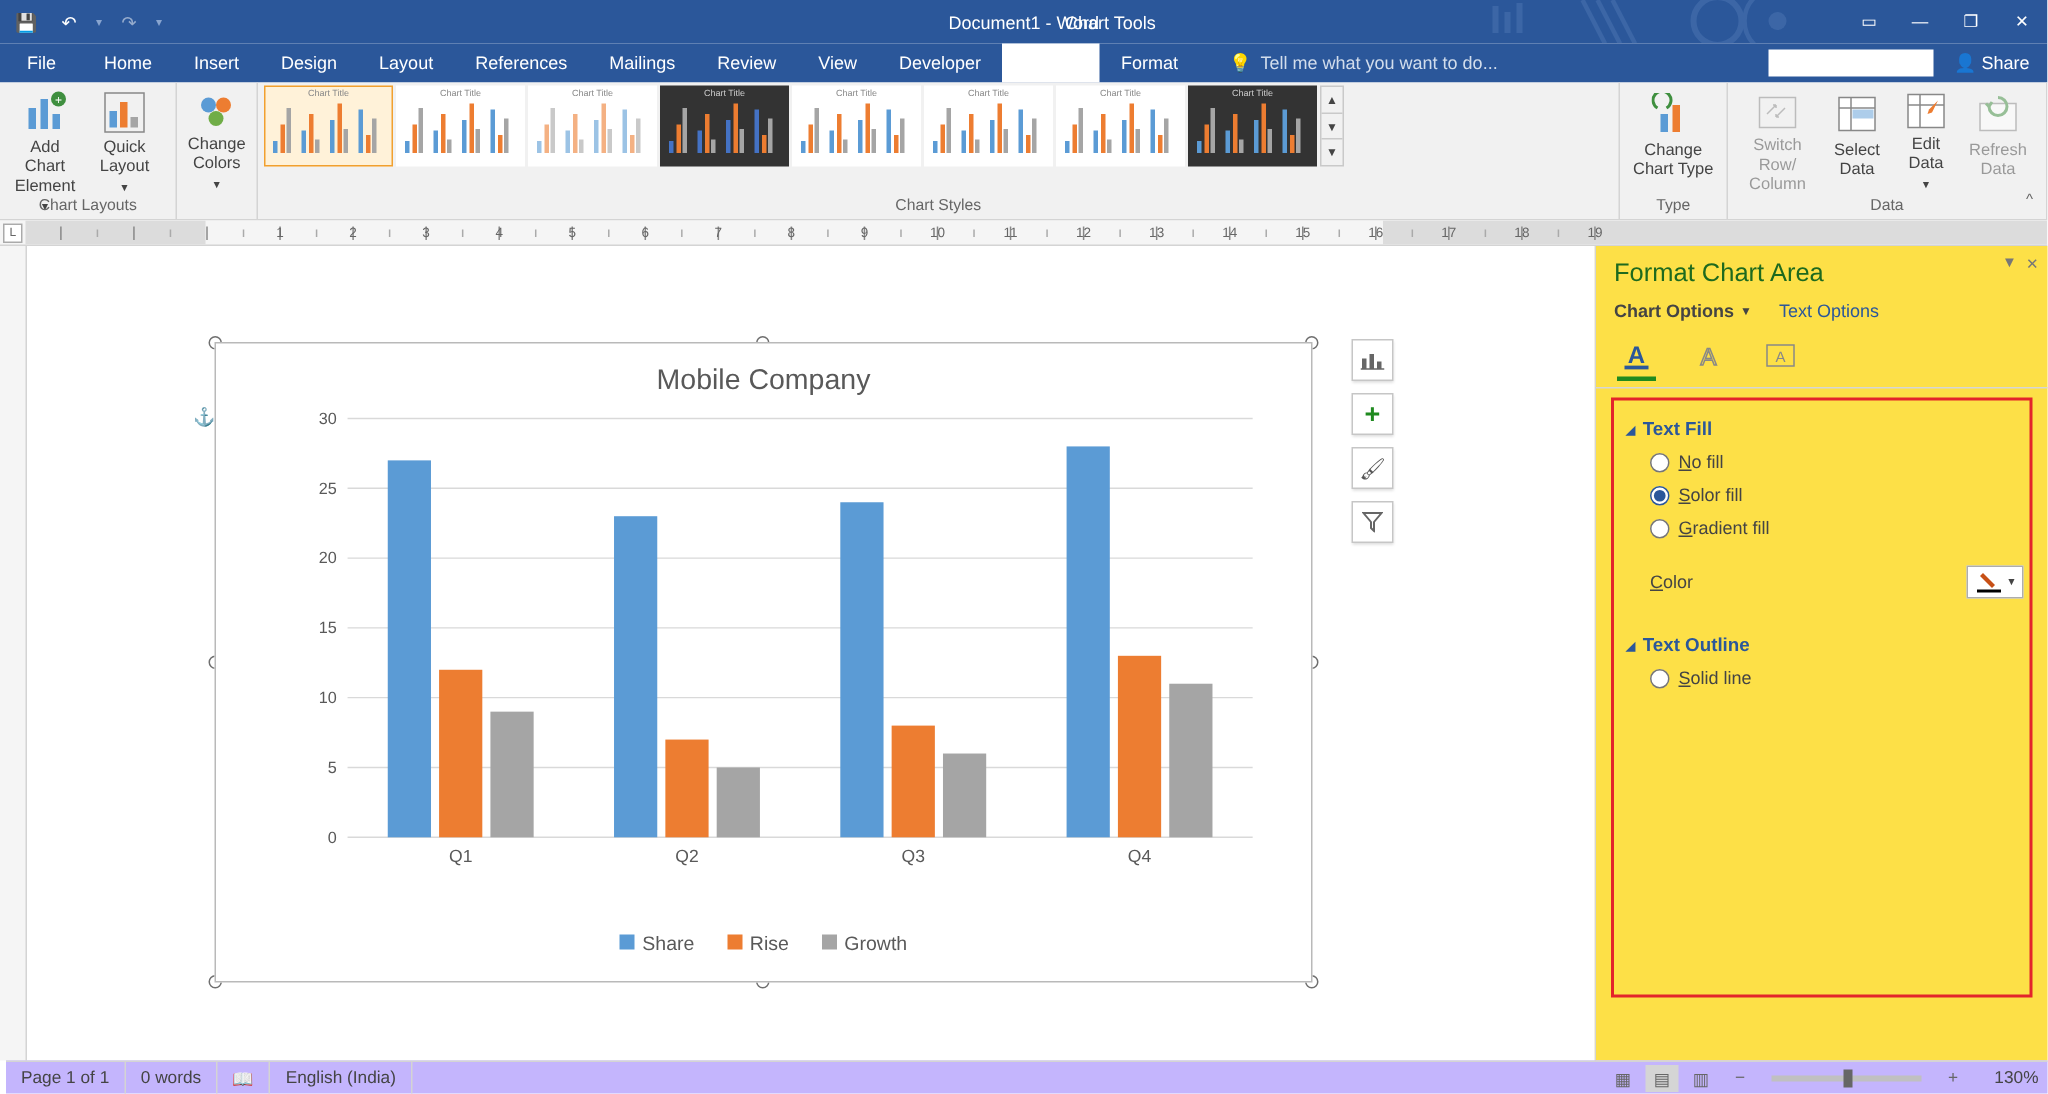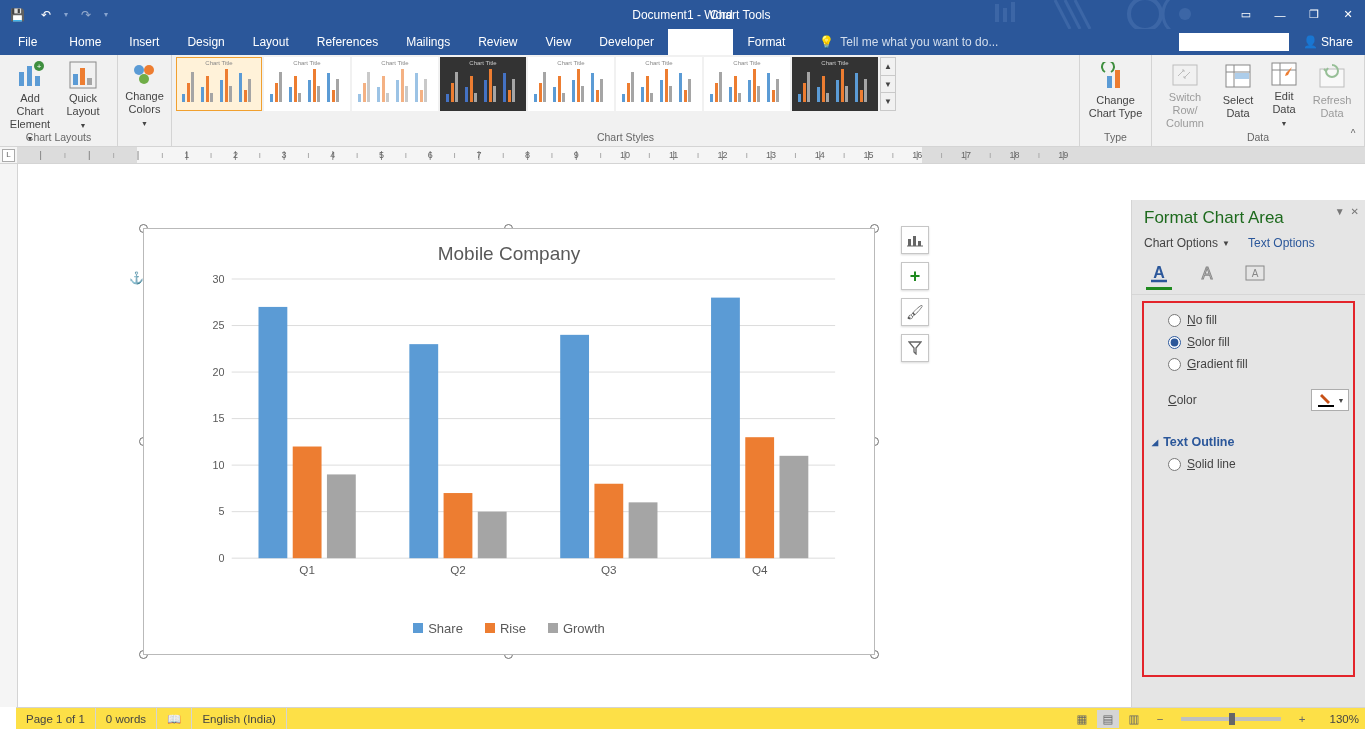--- a/index.html
+++ b/index.html
@@ -70,46 +70,46 @@
 .chart-side-btns .sbtn { width:28px; height:28px; border:1px solid #c6c6c6; background:#fff; box-shadow:0 1px 2px rgba(0,0,0,.15); display:flex; align-items:center; justify-content:center; cursor:pointer; font-size:14px; color:#555;}
 .chart-side-btns .sbtn.green { color:#1f8a1f; font-weight:bold; font-size:18px;}
 
 
 .plot { position:absolute; left:40px; right:20px; top:50px; bottom:76px;}
 .chart-title { position:absolute; top:14px; left:0; right:0; text-align:center; font-size:19px; color:#595959;}
 .legend { position:absolute; bottom:18px; left:0; right:0; display:flex; gap:22px; justify-content:center; font-size:13px; color:#595959;}
 .legend .sw { width:10px; height:10px; display:inline-block; margin-right:5px;}
 
 
-.format-pane { width:234px; border-left:1px solid #d4d4d4; background:#e5e5e5; display:flex; flex-direction:column;margin-top:36px;}
+.format-pane { width:302px; border-left:1px solid #d4d4d4; background:#fde047; display:flex; flex-direction:column;}
 .format-pane .hdr { padding:8px 10px 4px 12px; position:relative;}
 .format-pane .hdr h2 { font-size:17px; font-weight:400; color:#1e6a1e;}
 .format-pane .hdr .pane-btns { position:absolute; right:6px; top:6px; display:flex; gap:6px; font-size:10px; color:#777;}
 .format-pane .opt-row { padding:4px 12px 6px 12px; font-size:12px; display:flex; gap:18px;}
-.format-pane .opt-row .sel { color:#444; display:flex; align-items:center; gap:4px;}
+.format-pane .opt-row .sel { color:#444; display:flex; align-items:center; gap:4px;font-weight:bold;}
 .format-pane .opt-row .link { color:#2b579a; cursor:pointer;}
 .format-pane .iconrow { padding:4px 12px 8px 12px; display:flex; gap:18px; border-bottom:1px solid #d6d6d6;}
 .format-pane .iconrow .picon { width:30px; height:26px; display:flex; align-items:center; justify-content:center; cursor:pointer; position:relative;}
 .format-pane .iconrow .picon.active::after { content:""; position:absolute; left:2px; right:2px; bottom:-4px; height:3px; background:#1f8a1f;}
 .format-pane .body { flex:1; padding:6px 10px 10px 10px; overflow:auto;}
 .format-pane .red-box { border:2px solid #e3242b; padding:6px 4px 200px 4px;}
 .format-pane .section-head { color:#2b579a; font-size:12.5px; font-weight:600; cursor:pointer; padding:6px 0 4px 4px;}
 .format-pane .section-head::before { content:"◢"; font-size:8px; margin-right:5px; display:inline-block; transform:translateY(-1px);}
 .format-pane .radio { display:flex; align-items:center; gap:6px; padding:4px 0 4px 20px; font-size:12px;}
 .format-pane .radio input { accent-color:#2b579a;}
 .format-pane .row2 { display:flex; align-items:center; padding:4px 0 4px 20px; font-size:12px;}
 .format-pane .row2 .lbl { flex:1;}
 .format-pane .color-well { width:38px; height:22px; border:1px solid #adadad; background:#fff; display:flex; align-items:center; justify-content:center; cursor:pointer;}
 .format-pane .trans-slider { flex:1; height:4px; background:#c0c0c0; margin:0 6px; position:relative;}
 .format-pane .trans-slider .thumb { width:2px; height:12px; background:#333; position:absolute; left:0; top:-4px;}
 .format-pane .spin { width:56px; height:20px; border:1px solid #adadad; background:#fff; font-size:11px; padding:0 4px; display:flex; align-items:center; justify-content:space-between;}
 .format-pane .spin .arrows { display:flex; flex-direction:column; font-size:6px; line-height:6px; color:#555;}
 
 
-.statusbar { position:absolute; left:16px; right:0; bottom:0; height:22px; background:#fde047; border-top:1px solid #d4d4d4; display:flex; align-items:center; font-size:11.5px; color:#444;}
+.statusbar { position:absolute; left:4px; right:0; bottom:0; height:22px; background:#c4b5fd; border-top:1px solid #d4d4d4; display:flex; align-items:center; font-size:11.5px; color:#444;}
 .statusbar .seg { padding:0 10px; border-right:1px solid #d4d4d4; height:100%; display:flex; align-items:center; gap:6px;}
 .statusbar .right { position:absolute; right:6px; top:0; bottom:0; display:flex; align-items:center; gap:4px;}
 .statusbar .viewbtn { width:22px; height:18px; display:flex; align-items:center; justify-content:center; cursor:pointer; color:#666;}
 .statusbar .viewbtn.active { background:#d5d5d5;}
 .statusbar .zoom-track { width:100px; height:4px; background:#c0c0c0; position:relative; margin:0 6px;}
 .statusbar .zoom-track .zthumb { position:absolute; top:-4px; width:6px; height:12px; background:#666; left:48%;}
 
 u.ak { text-decoration:underline; }
 </style>
 </head>
@@ -632,20 +632,21 @@
         </div>
       <div class="picon">
           <svg width="22" height="20">
             <rect x="2" y="3" width="18" height="14" fill="none" stroke="#888"></rect>
             <text x="11" y="14" font-size="10" fill="#888" text-anchor="middle">A</text>
           </svg>
         </div>
     </div>
     <div class="body">
       <div class="red-box">
+        <div class="section-head">Text Fill</div>
         <label class="radio">
             <input type="radio" name="tf" style=""> 
             <span><u class="ak">N</u><span>o fill</span></span>
           </label>
         <label class="radio">
             <input type="radio" name="tf" checked="" style=""> 
             <span><u class="ak">S</u><span>olor fill</span></span>
           </label>
         <label class="radio">
             <input type="radio" name="tf" style=""> 

